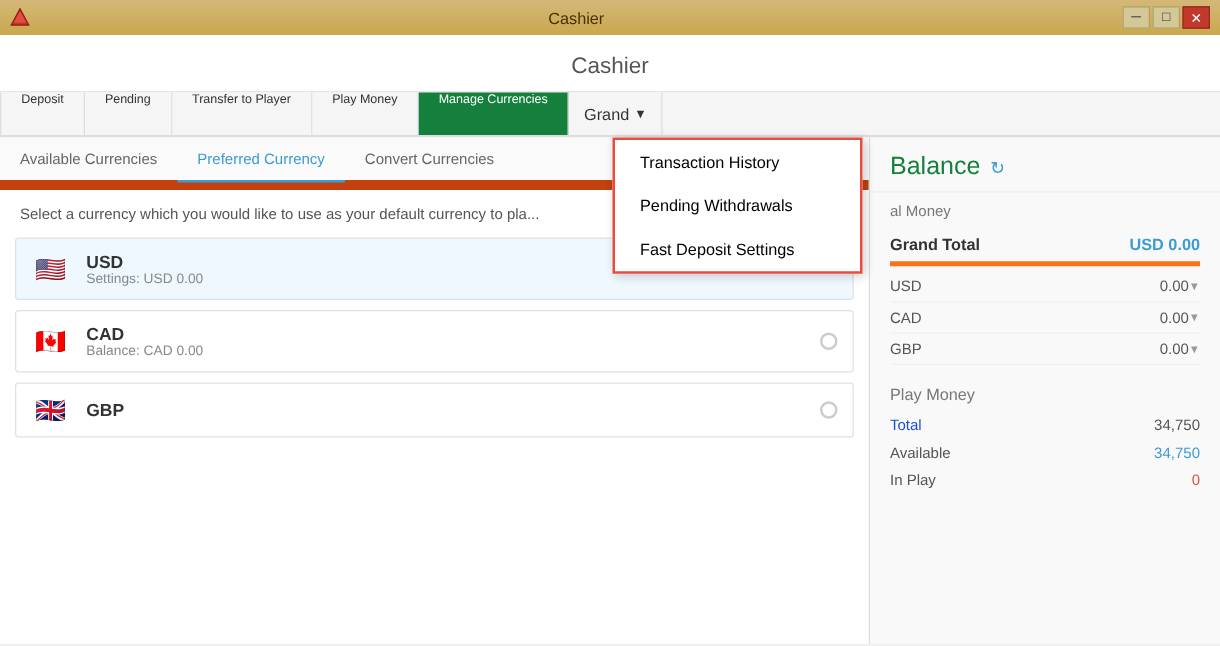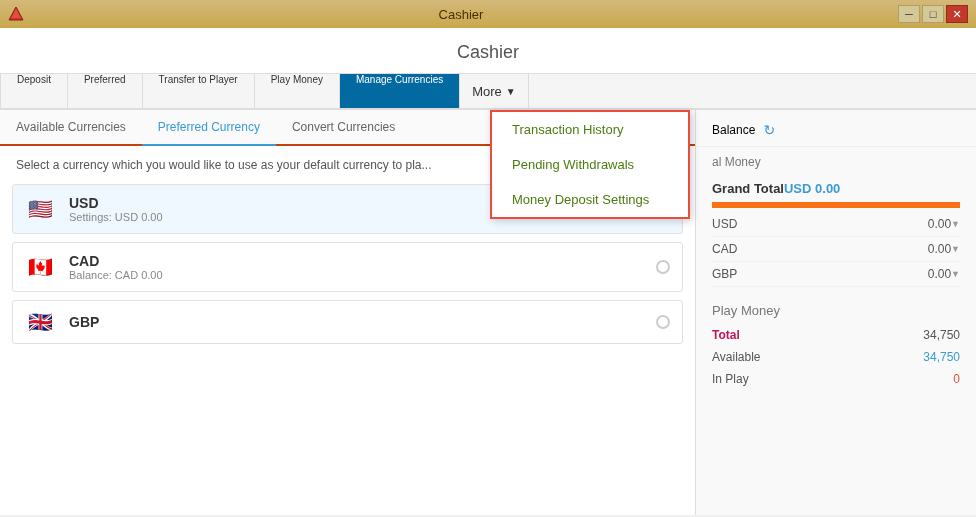--- a/index.html
+++ b/index.html
@@ -51,21 +51,21 @@
       align-items: flex-start;
       cursor: pointer;
       font-size: 10px;
       color: #333;
       border-right: 1px solid #ddd;
       background: #f5f5f5;
       white-space: nowrap;
     }
     .tab:first-child { border-left: 1px solid #ddd; }
     .tab.active {
-      background: #0369a1;
+      background: #15803d;
       color: white;
     }
     .tab-more {
       padding: 0 12px;
       display: flex;
       align-items: center;
       gap: 4px;
       cursor: pointer;
       font-size: 13px;
       color: #333;
@@ -84,21 +84,21 @@
     .left-panel {
       flex: 1;
       background: white;
       border-right: 1px solid #ddd;
       overflow: hidden;
     }
 
     
     .sub-tab-bar {
       display: flex;
-      border-bottom: 2px solid #c2410c;
+      border-bottom: 8px solid #c2410c;
       background: #fafafa;
     }
     .sub-tab {
       padding: 10px 16px;
       cursor: pointer;
       font-size: 12px;
       color: #666;
       border-bottom: 2px solid transparent;
       margin-bottom: -2px;
     }
@@ -140,29 +140,30 @@
       background: #f9f9f9;
       padding: 0;
     }
     .balance-header {
       display: flex;
       align-items: center;
       padding: 12px 16px 8px;
       gap: 8px;
       border-bottom: 1px solid #eee;
     }
-    .balance-title { font-size: 12px; color: #000000; }
+    .balance-title { font-size: 20px; color: #15803d; }
     .refresh-icon { color: #3a9bd5; cursor: pointer; font-size: 14px; }
     .balance-section { padding: 8px 16px; }
     .real-money-label { font-size: 12px; color: #777; margin-bottom: 6px; }
     .grand-total-row {
       display: flex;
+      justify-content: space-between;
       align-items: center;
       padding: 6px 0;
-      border-bottom: 6px solid #f97316;
+      border-bottom: 4px solid #f97316;
       margin-bottom: 4px;
     }
     .grand-total-label { font-weight: bold; font-size: 13px; color: #333; }
     .grand-total-value { font-weight: bold; font-size: 13px; color: #3a9bd5; }
     .currency-row {
       display: flex;
       justify-content: space-between;
       align-items: center;
       padding: 5px 0;
       border-bottom: 1px solid #f0f0f0;
@@ -172,40 +173,40 @@
     .chevron-down { font-size: 9px; color: #999; }
     .play-money-section { padding: 8px 16px; }
     .play-money-header { font-size: 13px; color: #777; margin-bottom: 6px; font-weight: normal; }
     .play-money-row {
       display: flex;
       justify-content: space-between;
       align-items: center;
       padding: 4px 0;
     }
     .play-money-label { font-size: 12px; color: #555; }
-    .play-money-label.bold { font-weight: bold; color: #be185d; }
+    .play-money-label.bold { font-weight: normal; color: #1d4ed8; }
     .play-money-value { font-size: 12px; color: #555; }
     .play-money-value.teal { color: #3a9bd5; }
     .play-money-value.red { color: #e74c3c; }
 
     
     .dropdown-overlay {
       position: absolute;
       top: 0;
       left: 490px;
       z-index: 100;
       background: white;
       border: 2px solid #e74c3c;
       box-shadow: 2px 2px 8px rgba(0,0,0,0.2);
       min-width: 200px;
     }
     .dropdown-item {
       padding: 10px 20px;
       font-size: 13px;
-      color: #4d7c0f;
+      color: #000000;
       cursor: pointer;
       white-space: nowrap;
     }
   </style>
 </head>
 <body>
 
 <div class="title-bar">
   <div class="title-bar-left">
     <svg class="title-bar-icon" viewBox="0 0 16 16">
@@ -223,33 +224,33 @@
 
 <div class="app-header">
   <span>Cashier</span>
 </div>
 
 <div class="tab-bar">
   <div class="tab">
     <span>Deposit</span>
   </div>
   <div class="tab">
-    <span>Preferred</span>
+    <span>Pending</span>
   </div>
   <div class="tab">
     <span>Transfer to Player</span>
   </div>
   <div class="tab">
     <span>Play Money</span>
   </div>
   <div class="tab active">
     <span>Manage Currencies</span>
   </div>
   <div class="tab-more">
-    <span>More</span>
+    <span>Grand</span>
     <span style="font-size:10px;">▼</span>
   </div>
 </div>
 
 <div class="main-content">
 
   <div class="left-panel">
 
     <div class="sub-tab-bar">
       <div class="sub-tab">
@@ -350,17 +351,17 @@
   </div>
 
   <div class="dropdown-overlay">
     <div class="dropdown-item">
       <span>Transaction History</span>
     </div>
     <div class="dropdown-item">
       <span>Pending Withdrawals</span>
     </div>
     <div class="dropdown-item">
-      <span>Money Deposit Settings</span>
+      <span>Fast Deposit Settings</span>
     </div>
   </div>
 
 </div>
 
 </body></html>

